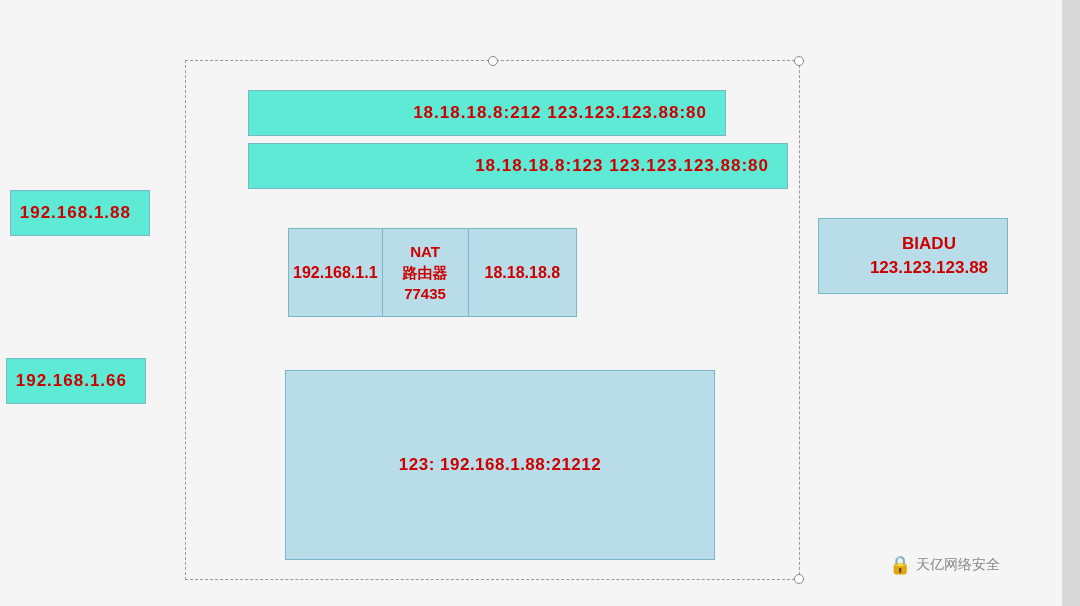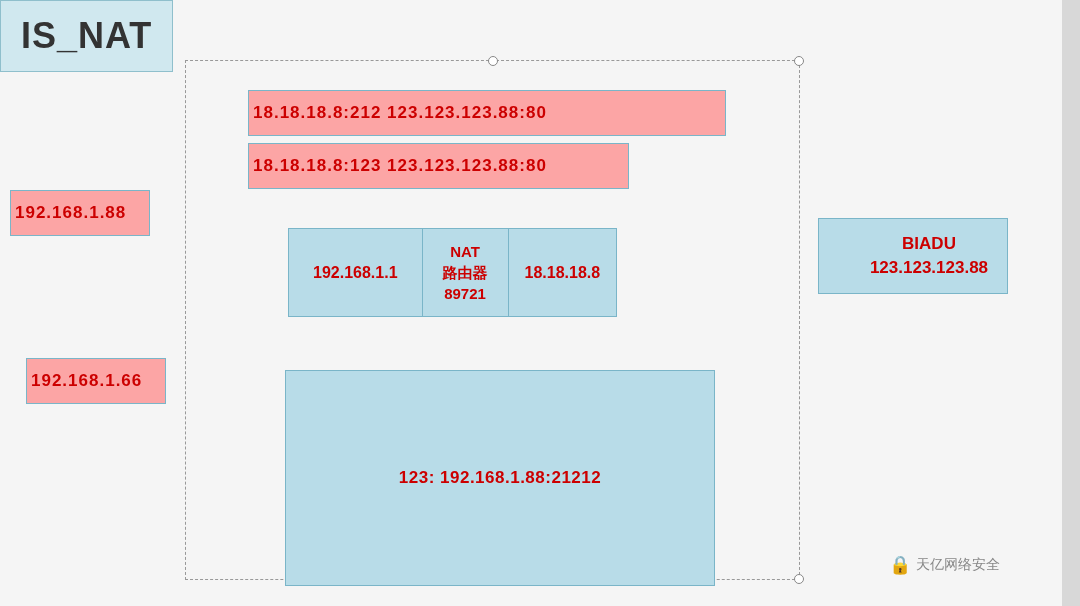--- a/index.html
+++ b/index.html
@@ -52,74 +52,74 @@
       border: 1.5px solid #888;
       border-radius: 50%;
     }
     .handle-top-center { top: -5px; left: 50%; transform: translateX(-50%); }
     .handle-top-right { top: -5px; right: -5px; }
     .handle-bottom-right { bottom: -5px; right: -5px; }
 
     
     .conn-box {
       position: absolute;
-      background: #fca5a5;
-      border: 1.5px solid #7ab5c8;
-      display: flex;
-      align-items: center;
-      justify-content: flex-start;
-      padding: 8px 4px;
+      background: #5eead4;
+      border: 1.5px solid #7ab5c8;
+      display: flex;
+      align-items: center;
+      justify-content: flex-end;
+      padding: 8px 18px;
     }
     .conn-box span {
       color: #cc0000;
       font-size: 17px;
       font-weight: bold;
       letter-spacing: 1px;
     }
 
     .conn-top-1 {
       top: 90px;
       left: 248px;
       width: 478px;
       height: 46px;
     }
     .conn-top-2 {
       top: 143px;
       left: 248px;
-      width: 381px;
+      width: 540px;
       height: 46px;
     }
 
     
     .left-box-1 {
       top: 178px;
       left: 10px;
       width: 140px;
       height: 46px;
       margin-top: 12px;
     }
     .left-box-2 {
       top: 358px;
-      left: 26px;
+      left: 6px;
       width: 140px;
       height: 46px;
     }
 
     
     .nat-group {
       position: absolute;
       top: 228px;
       left: 288px;
       display: flex;
       align-items: stretch;
     }
     .nat-left-box {
       background: #b8dce8;
       border: 1.5px solid #7ab5c8;
-      padding: 10px 24px;
+      padding: 10px 4px;
       display: flex;
       align-items: center;
       justify-content: flex-start;
     }
     .nat-left-box span {
       color: #cc0000;
       font-size: 16px;
       font-weight: bold;
     }
     .nat-center-box {
@@ -173,21 +173,21 @@
       font-size: 17px;
       font-weight: bold;
     }
 
     
     .table-box {
       position: absolute;
       top: 370px;
       left: 285px;
       width: 430px;
-      height: 216px;
+      height: 190px;
       background: #b8dce8;
       border: 1.5px solid #7ab5c8;
       display: flex;
       flex-direction: column;
       align-items: center;
       justify-content: center;
       gap: 8px;
     }
     .table-box span {
       color: #cc0000;
@@ -221,23 +221,20 @@
       background: #d8d8d8;
     }
   </style>
 </head>
 <body>
 
 <div class="main-canvas">
 
   <div class="right-strip"></div>
 
-  <div class="title-box">
-    <span>IS_NAT</span>
-  </div>
 
   <div class="selection-rect">
     <div class="selection-handle handle-top-center"></div>
     <div class="selection-handle handle-top-right"></div>
     <div class="selection-handle handle-bottom-right"></div>
   </div>
 
   <div class="conn-box conn-top-1">
     <span>18.18.18.8:212    123.123.123.88:80</span>
   </div>
@@ -255,21 +252,21 @@
   </div>
 
   <div class="nat-group">
     <div class="nat-left-box">
       <span>192.168.1.1</span>
     </div>
     <div class="nat-center-box">
       <span>
         <span>NAT</span><br>
         <span>路由器</span><br>
-        <span>89721</span>
+        <span>77435</span>
       </span>
     </div>
     <div class="nat-right-box">
       <span>18.18.18.8</span>
     </div>
   </div>
 
   <div class="biadu-box">
     <span>BIADU</span>
     <span>123.123.123.88</span>

